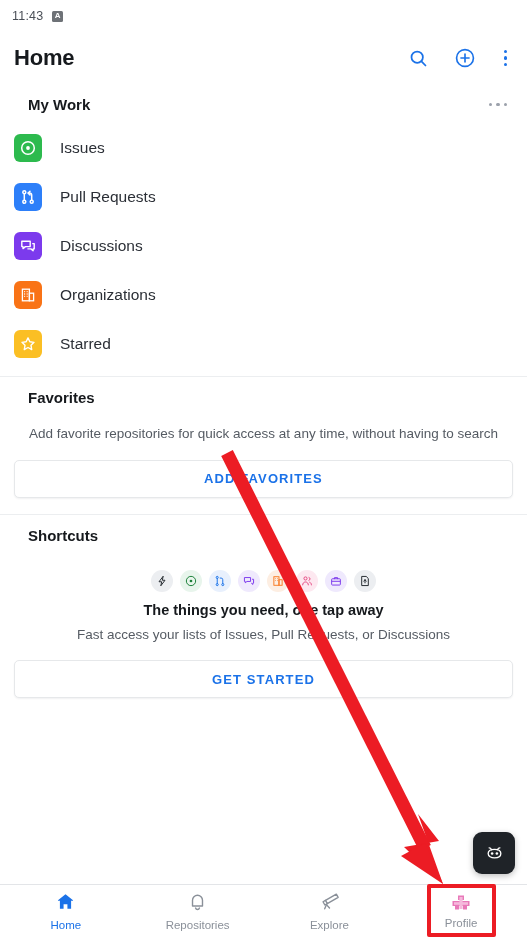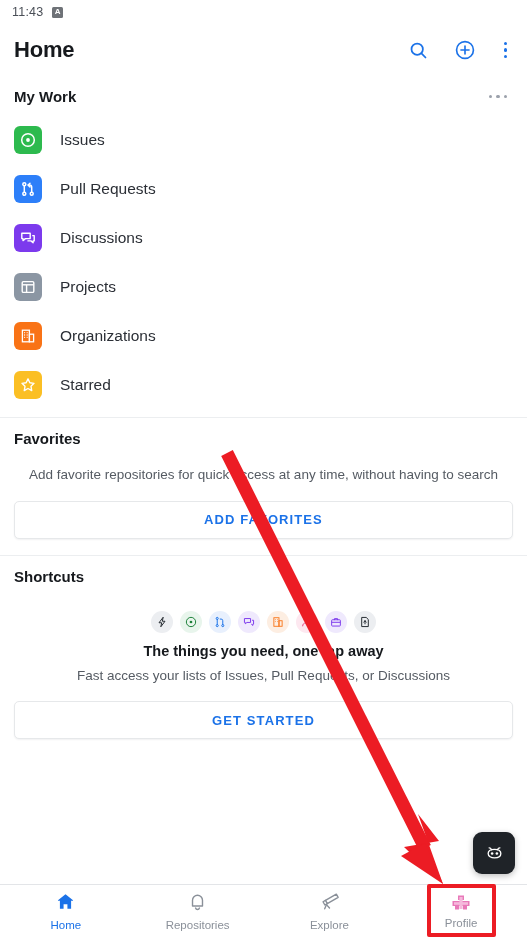--- a/index.html
+++ b/index.html
@@ -7,42 +7,42 @@
     width:527px; height:937px;
     background:#ffffff;
     font-family:"Liberation Sans", sans-serif;
     overflow:hidden;
   }
   .screen { position:relative; width:527px; height:937px; background:#fff; }
 
   
   .statusbar {
     height:24px; display:flex; align-items:center; gap:9px;
-    padding:8px 12px; font-size:12.5px; color:#4a4f57; letter-spacing:.2px;
+    padding:16px 12px; font-size:12.5px; color:#4a4f57; letter-spacing:.2px;
   }
   .sb-icon {
     width:11px; height:11px; background:#6e7277; border-radius:1.5px;
     display:flex; align-items:center; justify-content:center;
     font-size:8px; color:#fff; font-weight:bold; line-height:1;
   }
 
   
   .appbar {
     height:52px; display:flex; align-items:center;
     padding:0 14px 0 14px;
   }
   .appbar-title { font-size:22px; font-weight:bold; color:#16191d; letter-spacing:-.2px; }
   .appbar-actions { margin-left:auto; display:flex; align-items:center; gap:20px; }
   .ico-btn { width:26px; height:26px; display:flex; align-items:center; justify-content:center; cursor:pointer; }
   .kebab { display:flex; flex-direction:column; gap:3px; align-items:center; padding:0 6px; cursor:pointer; }
   .kebab i { width:3.5px; height:3.5px; border-radius:50%; background:#1b72e8; display:block; }
 
   
   .section-head {
-    display:flex; align-items:center; padding:12px 14px 10px 14px;
+    display:flex; align-items:center; padding:12px 14px 10px 28px;
   }
   .section-title { font-size:15px; font-weight:bold; color:#16191d; }
   .ellipsis-h { margin-left:auto; display:flex; gap:4px; padding:6px; cursor:pointer; }
   .ellipsis-h i { width:3.5px; height:3.5px; border-radius:50%; background:#9ba1ab; display:block; }
 
   .divider { height:1px; background:#eceef0; width:100%; }
 
   
   .worklist { padding:0 4px 8px 0; }
   .work-row {
@@ -184,30 +184,20 @@
     <div class="work-row">
       <div class="tile" style="background:#7c3aed">
         <svg width="16" height="16" viewBox="0 0 16 16" fill="none" stroke="#fff" stroke-width="1.4">
           <path d="M1.8 3.2h8.4v5.4H5.4L3 10.6V8.6H1.8z" stroke-linejoin="round"></path>
           <path d="M12.2 5.6h2v5.3h-1.1v1.9l-2.2-1.9H7.4" stroke-linejoin="round"></path>
         </svg>
       </div>
       <div class="work-label">Discussions</div>
     </div>
 
-    <div class="work-row">
-      <div class="tile" style="background:#8b96a3">
-        <svg width="16" height="16" viewBox="0 0 16 16" fill="none" stroke="#fff" stroke-width="1.4">
-          <rect x="2.2" y="2.6" width="11.6" height="10.8" rx="1.2"></rect>
-          <line x1="2.2" y1="5.8" x2="13.8" y2="5.8"></line>
-            <line x1="6.6" y1="5.8" x2="6.6" y2="13.4"></line>
-        </svg>
-      </div>
-      <div class="work-label">Projects</div>
-    </div>
 
 
     <div class="work-row">
       <div class="tile" style="background:#f97316">
         <svg width="16" height="16" viewBox="0 0 16 16" fill="none" stroke="#fff" stroke-width="1.3">
           <rect x="2.4" y="2.2" width="7" height="11.6"></rect>
           <rect x="9.4" y="6.2" width="4.2" height="7.6"></rect>
           <line x1="4.2" y1="4.6" x2="5.1" y2="4.6"></line>
             <line x1="6.7" y1="4.6" x2="7.6" y2="4.6"></line>
           <line x1="4.2" y1="7" x2="5.1" y2="7"></line>

